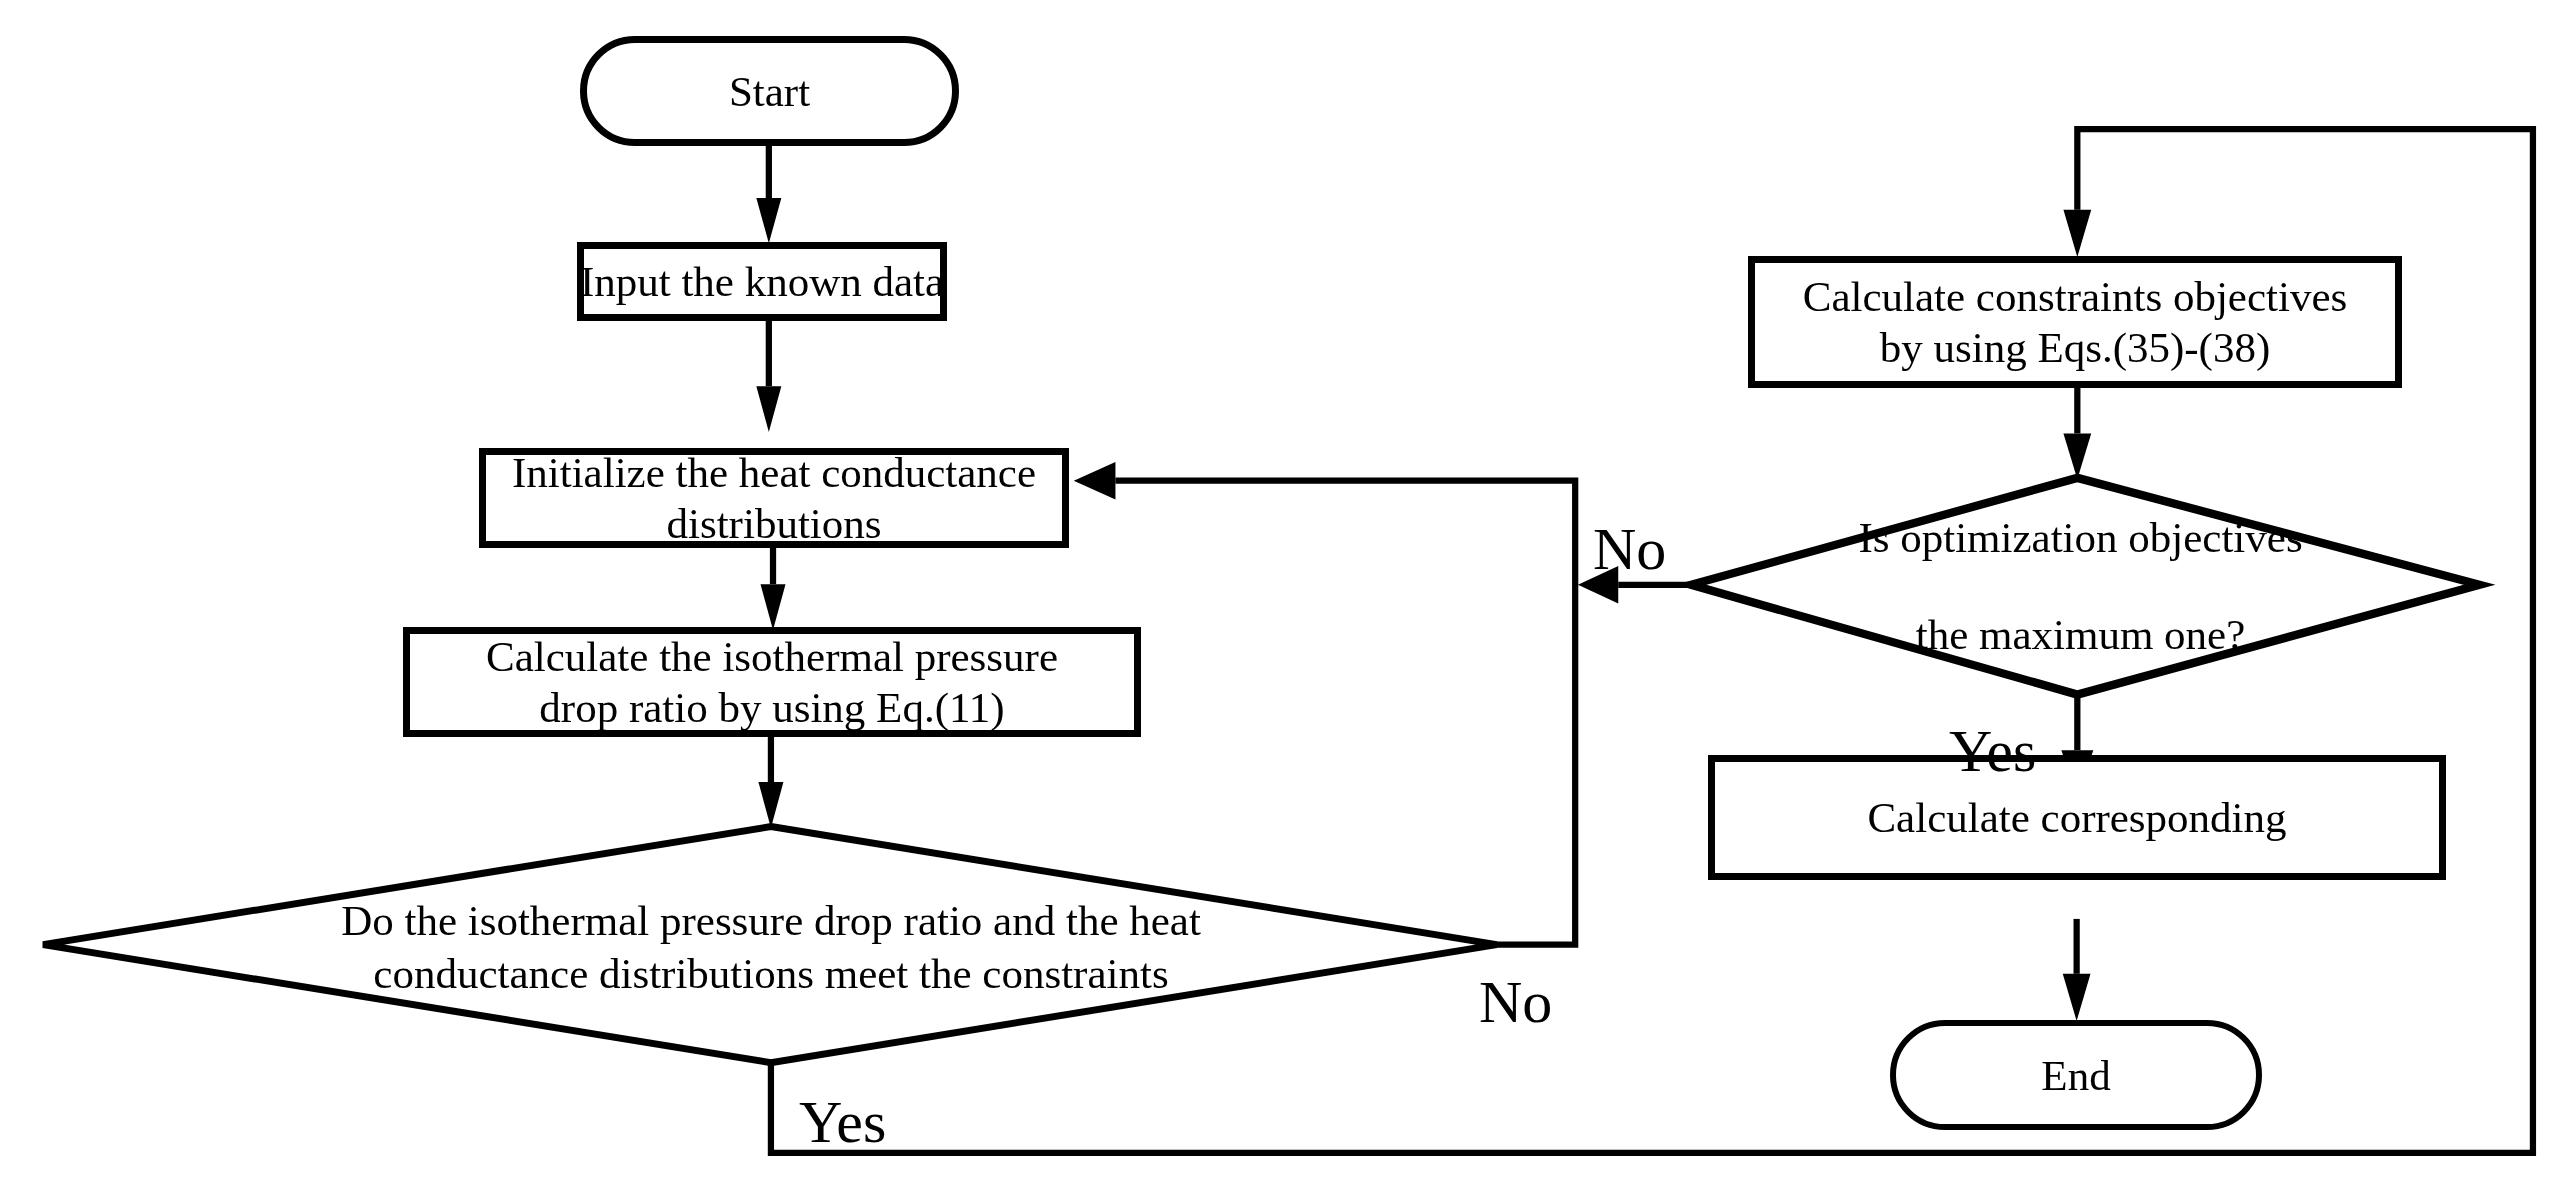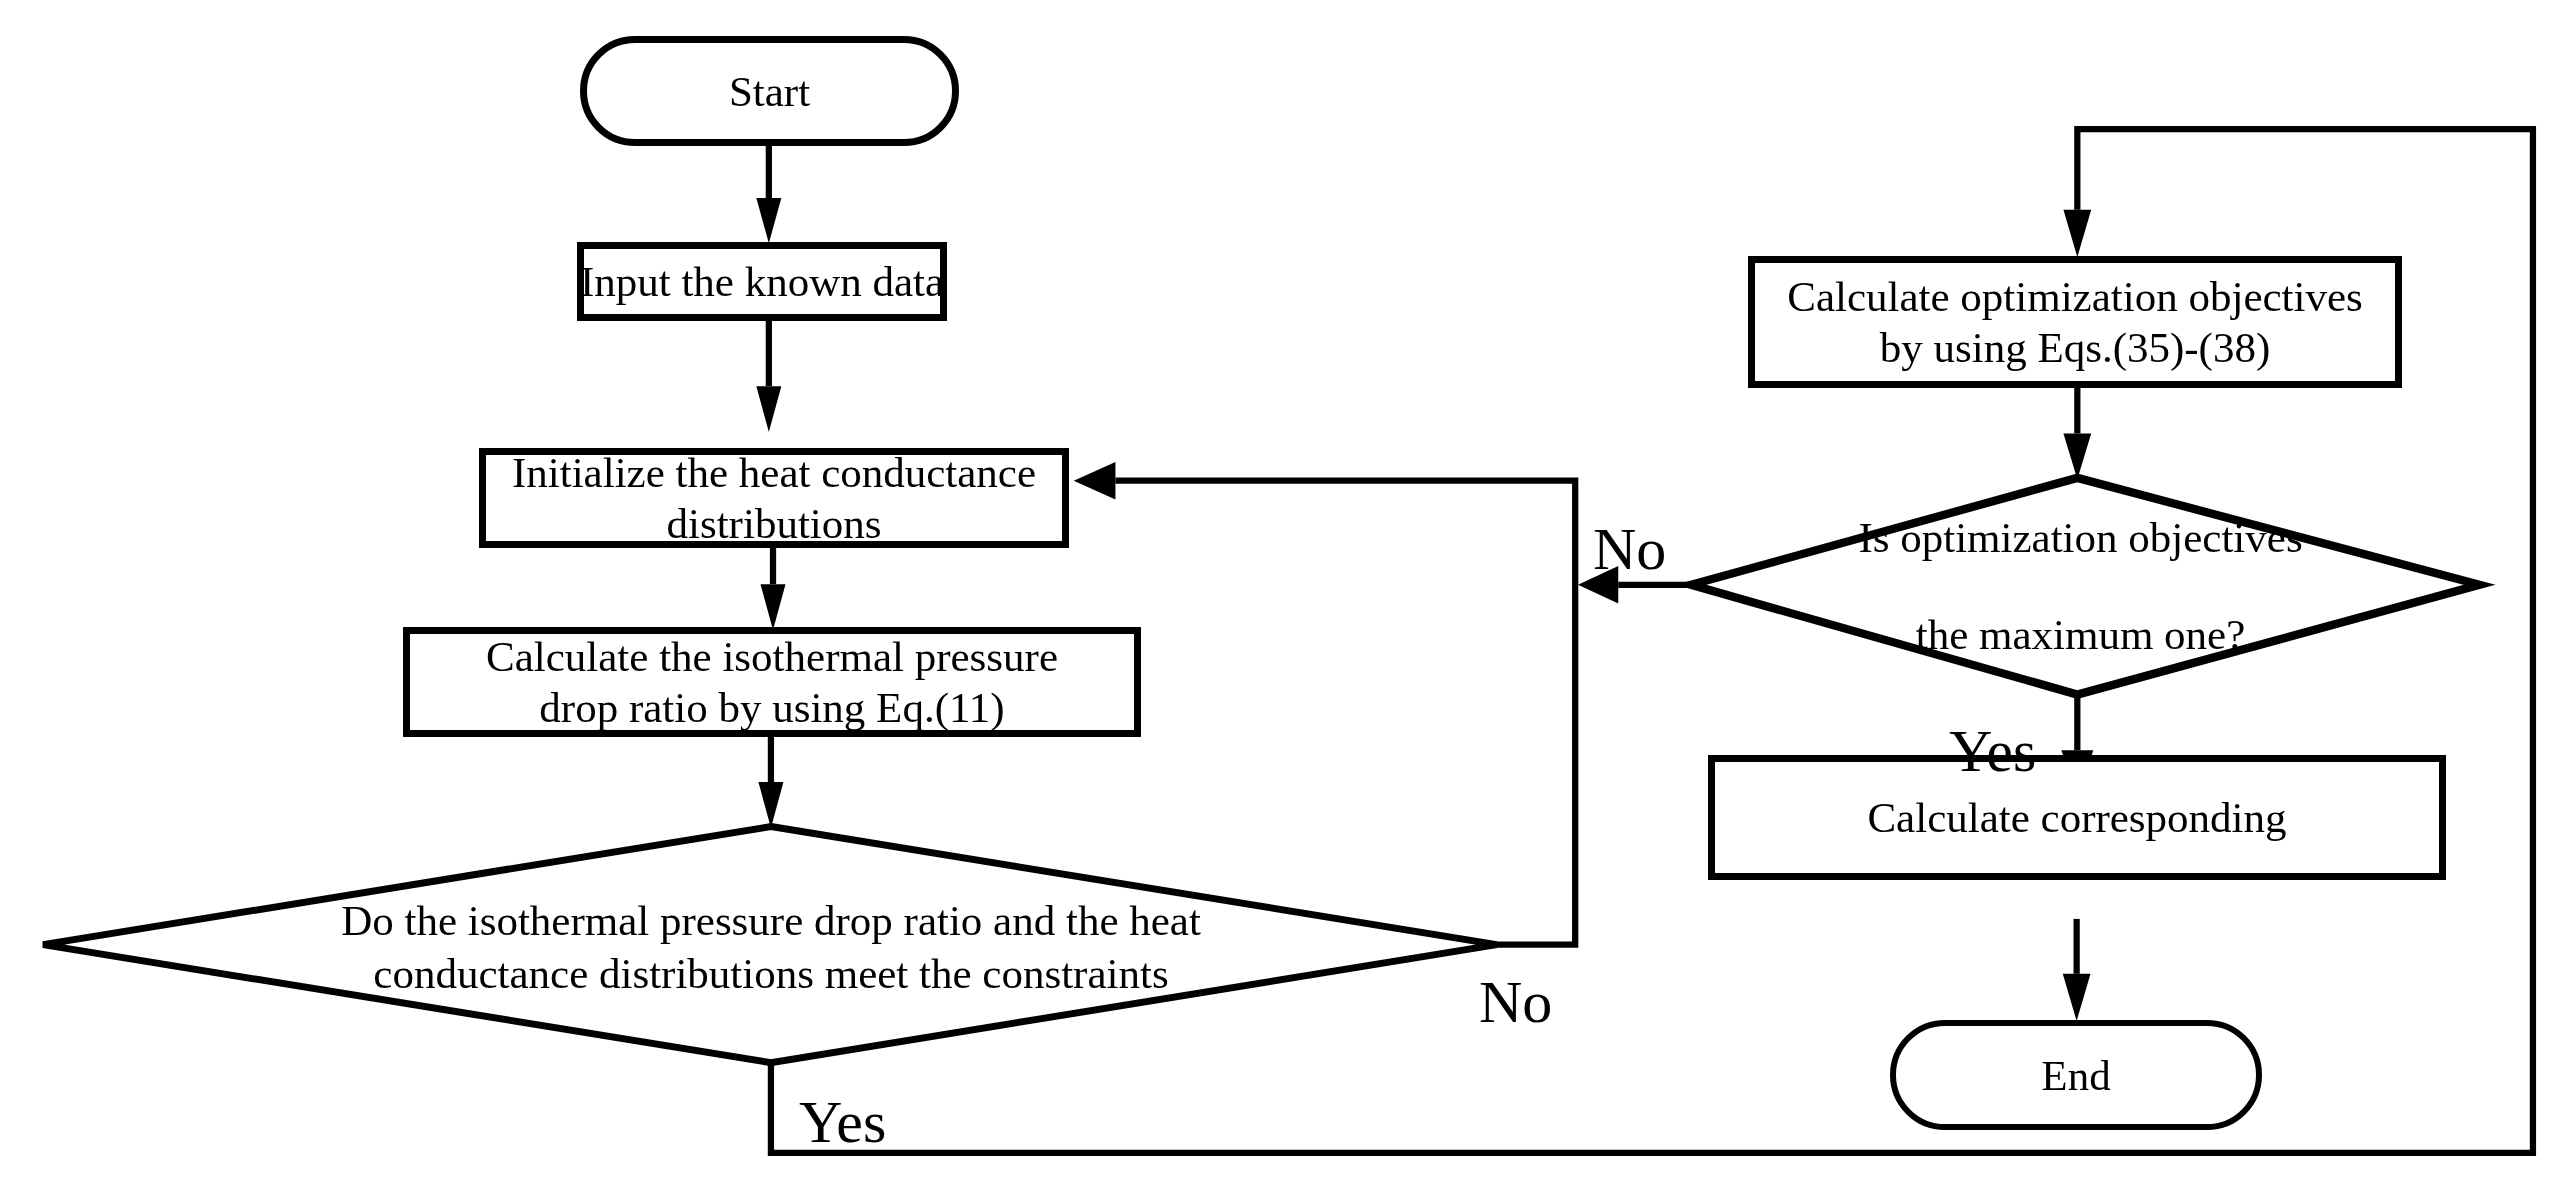--- a/index.html
+++ b/index.html
@@ -110,21 +110,21 @@
     <span>Calculate the isothermal pressure</span>
     <span>drop ratio by using Eq.(11)</span>
   </div>
 
   <div class="diamond-text" style="left:146px; top:881px; width:1250px; height:132px;">
     <span>Do the isothermal pressure drop ratio  and the heat</span>
     <span>conductance distributions meet  the constraints</span>
   </div>
 
   <div class="node" style="left:1748px; top:256px; width:654px; height:132px;">
-    <span>Calculate optimization objectives</span>
+    <span>Calculate constraints objectives</span>
     <span>by using Eqs.(35)-(38)</span>
   </div>
 
   <div class="diamond-text" style="left:1733px; top:520px; width:695px; height:132px;gap:44px;">
     <span>Is optimization objectives</span>
     <span>the maximum one?</span>
   </div>
 
   <div class="node" style="left:1708px; top:755px; width:738px; height:125px;">
     <span>Calculate corresponding</span>

